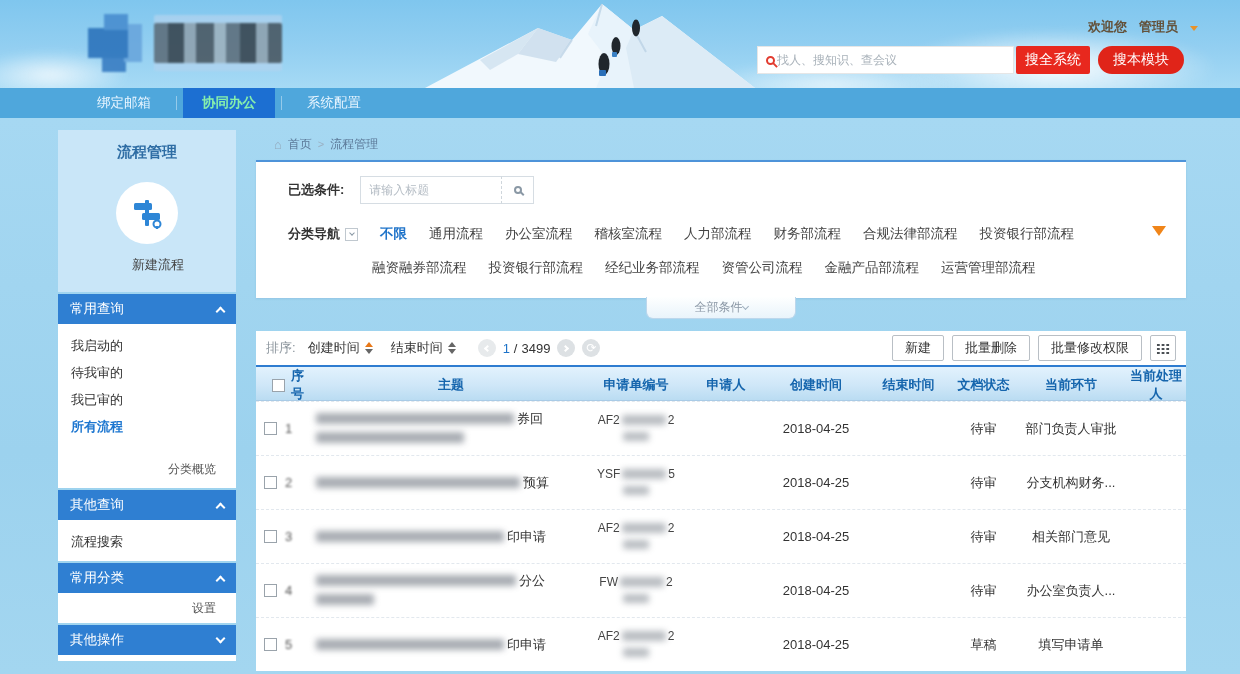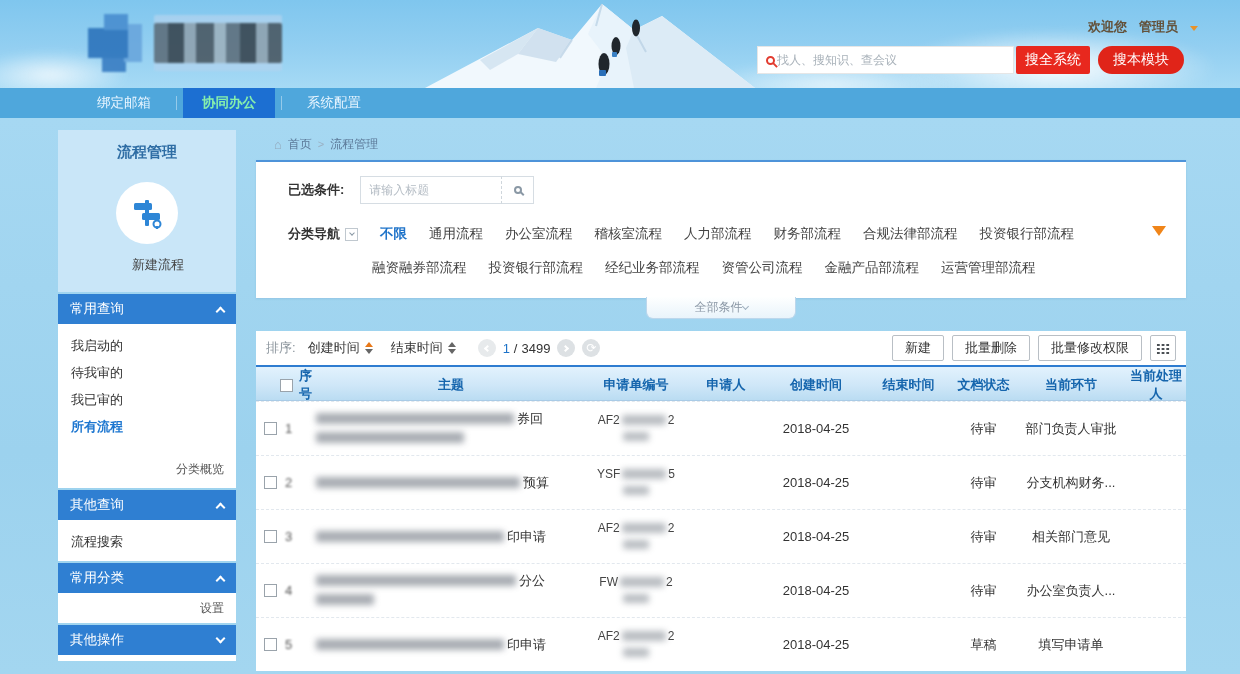--- a/index.html
+++ b/index.html
@@ -58,21 +58,21 @@
   .side-title { font-size:15px; font-weight:bold; color:#2e6da4; }
   .side-circle { width:62px; height:62px; border-radius:50%; background:#fff; margin:20px auto 12px; display:flex; align-items:center; justify-content:center; }
   .side-newflow { color:#444; font-size:13px; cursor:pointer;padding-left:22px; }
   .side-sec { height:30px; background:#2f7fd2; color:#fff; display:flex; align-items:center; justify-content:space-between; padding:0 12px; margin-top:2px; font-size:13.5px; cursor:pointer; }
   .chev { width:7px; height:7px; border-right:2px solid #fff; border-bottom:2px solid #fff; flex:none; }
   .chev.up { transform:rotate(-135deg); margin-top:4px; }
   .chev.down { transform:rotate(45deg); margin-bottom:3px; }
   .side-list { background:#fff; padding:8px 0 6px; }
   .side-item { height:27px; line-height:27px; padding-left:13px; color:#333; cursor:pointer; }
   .side-item.active { color:#1e77d0; font-weight:bold; }
-  .side-link { text-align:right; padding-right:12px; font-size:12px; color:#555; height:26px; line-height:26px; margin-top:16px; cursor:pointer; }
+  .side-link { text-align:right; padding-right:20px; font-size:12px; color:#555; height:26px; line-height:26px; margin-top:16px; cursor:pointer; }
   .side-link.tight { margin-top:0; }
   .side-strip { background:#fff; height:6px; }
 
   
   .main { position:absolute; left:256px; top:14px; width:930px; }
   .breadcrumb { height:24px; display:flex; align-items:center; gap:6px; font-size:12px; color:#5c7a99; padding-left:18px; }
   .bc-home { color:#93a9bc; font-size:13px; }
   .bc-sep { color:#9ab0c2; font-size:11px; }
 
   
@@ -117,21 +117,21 @@
   .pg-text { font-size:13px; color:#333; display:flex; gap:4px; }
   .pg-cur { color:#1e73c9; }
   .tb-right { margin-left:auto; display:flex; align-items:flex-end; gap:8px; }
   .btn-plain { height:26px; background:#fff; border:1px solid #b9bfc5; border-radius:2px; font-size:13px; color:#333; padding:0 12px; cursor:pointer; font-family:inherit; }
   .btn-grid { width:26px; height:26px; background:#fff; border:1px solid #b9bfc5; border-radius:2px; display:flex; align-items:center; justify-content:center; cursor:pointer; }
   .grid-ic { width:14px; height:11px; background:radial-gradient(circle,#4a4f54 1.3px,transparent 1.5px) 0 0/4.7px 4px; }
 
   .tgrid { display:grid; grid-template-columns:60px 270px 100px 80px 100px 85px 65px 110px 60px; align-items:center; }
   .thead { height:34px; background:linear-gradient(180deg,#e2f2fd 0%,#cfe7f8 55%,#badcf2 100%); border-bottom:1px solid #a9cbe6; font-size:13px; font-weight:bold; color:#1565ad; }
   .th { text-align:center; }
-  .th.first { display:flex; align-items:center; gap:6px; padding-left:24px; text-align:left; }
+  .th.first { display:flex; align-items:center; gap:6px; padding-left:16px; text-align:left; }
   .cb { width:13px; height:13px; border:1px solid #9aa3ab; background:#fff; flex:none; display:inline-block; cursor:pointer; }
   .trow { height:54px; font-size:13px; color:#333; border-top:1px dashed #e2e8ee; }
   .trow:first-of-type { border-top:none; }
   .td { text-align:center; }
   .td.first { display:flex; align-items:center; gap:8px; padding-left:8px; }
   .row-num { color:#555; filter:blur(1px); font-size:13px; }
   .td.subject { text-align:left; line-height:17px; }
   .sub-line { display:flex; align-items:center; gap:3px; }
   .bar { height:11px; background:#8b9199; opacity:.75; filter:blur(3px); border-radius:2px; display:inline-block; }
   .sub-suffix { color:#333; flex:none; }

